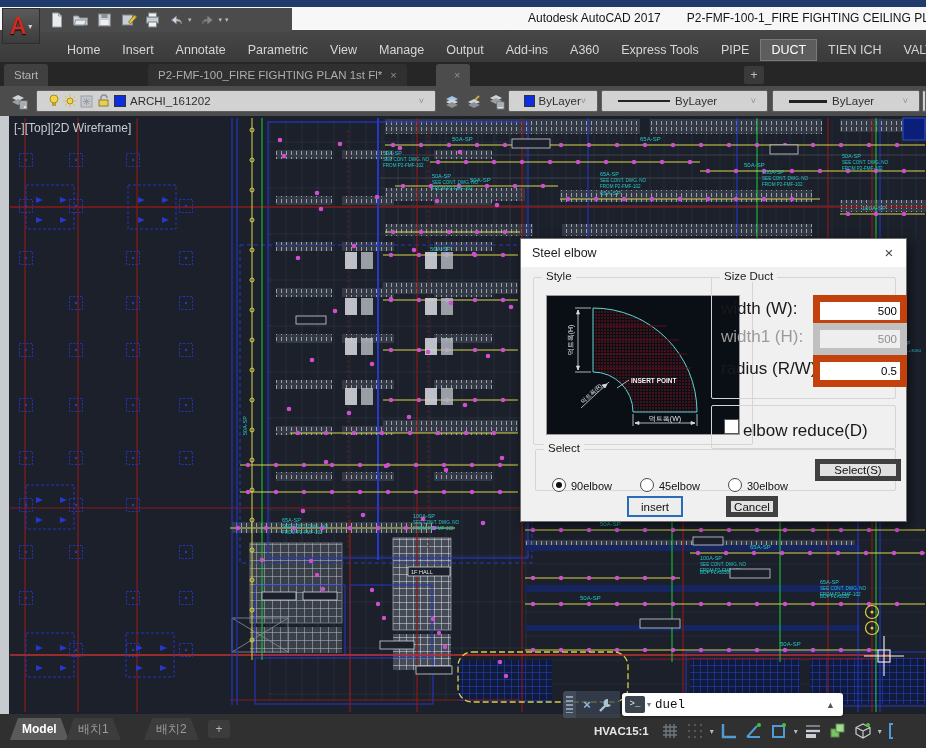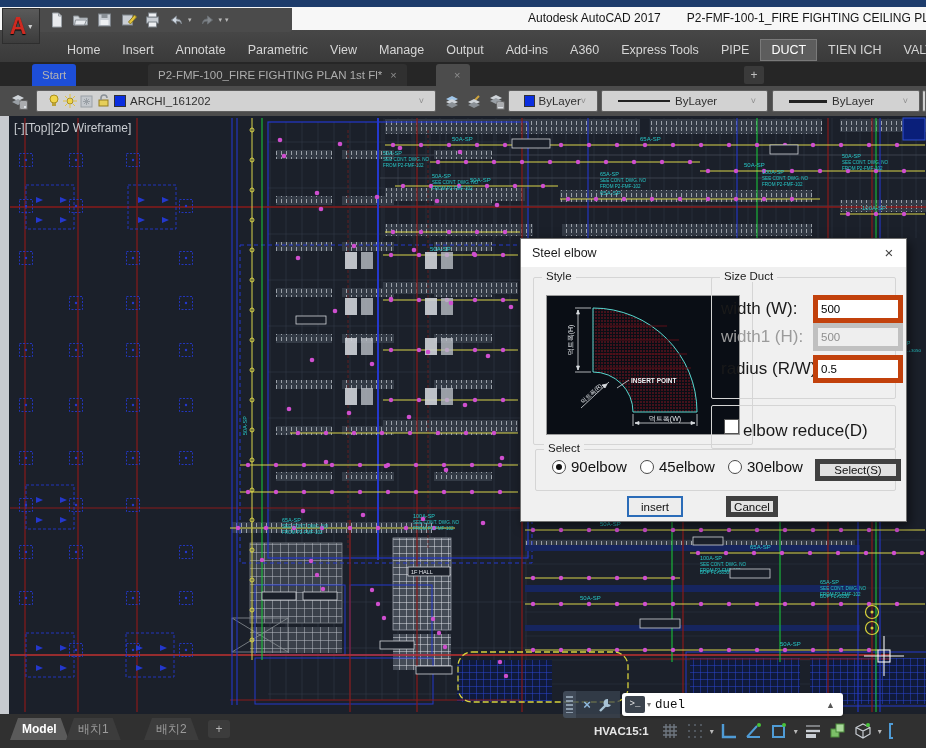--- a/index.html
+++ b/index.html
@@ -21,21 +21,21 @@
   
   #ribbonrow{left:0;top:30px;width:926px;height:32px;background:linear-gradient(#474747,#3a3a3a);}
   #ribbontabs{position:absolute;left:56px;top:0;height:32px;display:flex;align-items:center;}
   .rtab{padding:4px 11px;font-size:12.5px;color:#d6d6d6;white-space:nowrap;margin-top:8px;}
   .rtab.active{background:#5d5d5d;border:1px solid #7a7a7a;color:#ffffff;padding:3px 10px;}
   
   #doctabs{left:0;top:62px;width:926px;height:24px;background:#262626;}
   .dtab{position:absolute;top:2px;height:22px;display:flex;align-items:center;font-size:11.5px;
         padding:0 10px;white-space:nowrap;border-radius:3px 3px 0 0;}
   .dtab .x{margin-left:8px;color:#8f8f8f;font-size:11px;}
-  #dtab-start{left:32px;background:#1d4ed8;color:#b3b3b3;text-align:center;}
+  #dtab-start{left:4px;background:#404040;color:#b3b3b3;text-align:center;}
   #dtab-1{left:148px;background:#303030;color:#adadad;}
   #dtab-2{left:436px;background:#4c4c4c;color:#e9edf5;}
   #dtab-plus{position:absolute;left:744px;top:4px;width:20px;height:18px;background:#3a3a3a;
              color:#c0c0c0;text-align:center;line-height:18px;font-size:12px;border-radius:2px;}
   
   #layerbar{left:0;top:86px;width:926px;height:30px;background:#4c4c4c;border-bottom:1px solid #2a2a2a;}
   .tbbtn{position:absolute;top:4px;height:22px;display:flex;align-items:center;justify-content:center;}
   .field{position:absolute;top:4px;height:22px;background:#d2d2d2;border:1px solid #5f5f5f;border-radius:2px;
          display:flex;align-items:center;font-size:11.5px;color:#2e2e2e;padding:0 11px;box-sizing:border-box;}
   .field .chev{margin-left:auto;color:#8a8a8a;font-size:9px;}
@@ -50,28 +50,28 @@
           box-shadow:3px 4px 10px rgba(0,0,0,.55);z-index:20;font-size:12px;color:#111;}
   #dlg-title{position:absolute;left:0;top:0;width:100%;height:28px;background:#ffffff;}
   #dlg-title .t{position:absolute;left:11px;top:7px;font-size:12.5px;color:#1a1a1a;}
   #dlg-close{position:absolute;right:2px;top:2px;width:30px;height:24px;text-align:center;line-height:24px;
              font-size:15px;color:#444;}
   .group{position:absolute;border:1px solid #d5d5d5;border-radius:2px;}
   .group .legend{position:absolute;left:8px;top:-8px;background:#f0f0f0;padding:0 4px;font-size:11.5px;color:#1a1a1a;}
   #preview{position:absolute;left:12px;top:17px;width:192px;height:138px;background:#0a0e15;border:1px solid #9a9a9a;}
   .frow-label{position:absolute;left:9px;font-size:17px;color:#1a1a1a;}
   .frow-label.dis{color:#9b9b9b;}
-  .tinput{position:absolute;left:101px;width:74px;height:18px;border:5px solid #c2410c;background:#fff;
-          font-size:11.5px;padding:0 3px;font-family:"Liberation Sans",sans-serif;}
+  .tinput{position:absolute;left:101px;width:74px;height:18px;border:7px solid #c2410c;background:#fff;
+          font-size:11.5px;padding:0 3px;font-family:"Liberation Sans",sans-serif;text-align:right;}
   .tinput.dis{background:#eeeeee;color:#8f8f8f;border-color:#c0c0c0;}
   .cb{position:absolute;width:13px;height:13px;background:#fff;border:1px solid #555;}
   .radio{width:12px;height:12px;border:1px solid #4a4a4a;border-radius:50%;background:#fff;display:inline-block;
          vertical-align:-2px;margin-right:5px;position:relative;}
   .radio.sel:after{content:"";position:absolute;left:3px;top:3px;width:6px;height:6px;border-radius:50%;background:#111;}
-  .ritem{position:absolute;top:8px;font-size:15px;color:#111;white-space:nowrap;}
+  .ritem{position:absolute;top:28px;font-size:11px;color:#111;white-space:nowrap;}
   .btn{position:absolute;background:#e1e1e1;border:5px solid #404040;font-size:11.5px;color:#111;
        display:flex;align-items:center;justify-content:center;}
   #btn-insert{border:2px solid #2b6cb8;background:#ededed;}
   
   #bottombar{left:0;top:714px;width:926px;height:34px;background:#303030;}
   .mtab{position:absolute;top:4px;height:22px;padding:0 12px;display:flex;align-items:center;
         font-size:12px;color:#9c9c9c;background:#3c3c3c;clip-path:polygon(8px 0,calc(100% - 8px) 0,100% 100%,0 100%);}
   .mtab.active{background:#5a5a5a;color:#ffffff;font-weight:bold;}
   #mplus{position:absolute;top:6px;left:208px;width:22px;height:18px;color:#b5b5b5;background:#3c3c3c;
          text-align:center;line-height:18px;font-size:12px;border-radius:3px;}

